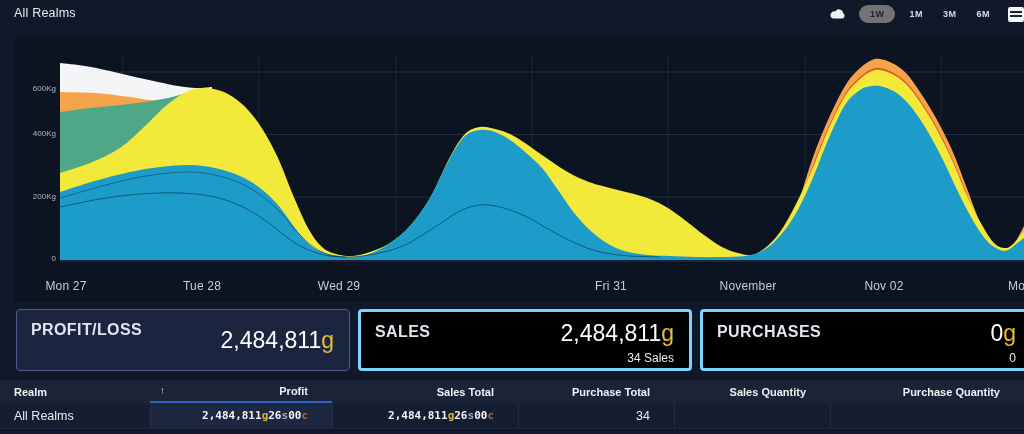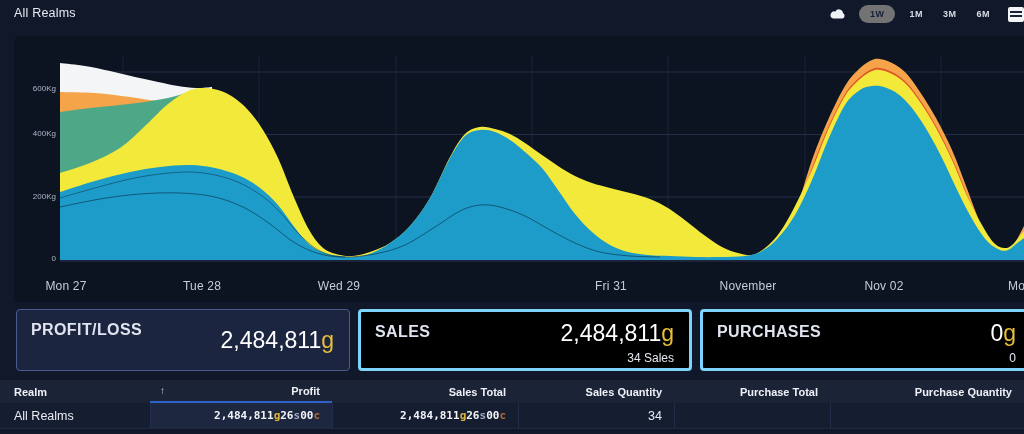--- a/index.html
+++ b/index.html
@@ -32,21 +32,21 @@
   .card.selected { background:#1b2540; border:1px solid #4a5b8d; }
   .card-label { position:absolute; left:14px; top:11px; font-size:16px; font-weight:600; letter-spacing:.4px; color:#dfe4ee; }
   .card-value { position:absolute; right:15px; top:8px; font-size:23px; font-weight:400; color:#ffffff; white-space:nowrap; }
   .card.selected .card-value { top:17px; }
   .card-value .gold-suffix { color:#e7bd3a; }
   .card-sub { position:absolute; right:15px; top:39px; font-size:12px; color:#e6eaf2; }
   
   .table { position:absolute; left:0; top:380px; width:1024px; }
   .thead { display:flex; height:23px; background:#1b2337; font-size:11px; font-weight:bold; color:#eef1f6; align-items:center; }
   .trow  { display:flex; height:26px; background:#151d31; font-size:12.5px; color:#e8ecf2; align-items:center; border-bottom:1px solid #1f2840; }
-  .cell { height:100%; display:flex; align-items:center; justify-content:flex-end; padding:0 12px; flex:none; }
+  .cell { height:100%; display:flex; align-items:center; justify-content:flex-end; padding:0 24px; flex:none; }
   .cell.left { justify-content:flex-start; padding-left:14px; }
   .c-realm { width:150px; } .c-profit { width:182px; } .c-stotal { width:186px; }
   .c-sqty { width:156px; } .c-ptotal { width:156px; } .c-pqty { width:194px; }
   .thead .c-profit { border-bottom:2px solid #2f62c9; position:relative; }
   .thead .sort-arrow { position:absolute; left:10px; font-size:10px; color:#cdd5e4; }
   .trow .cell { border-left:1px solid #232c49; }
   .trow .cell.left { border-left:none; }
   .trow .c-profit { background:#1d2740; }
   .money { font-family:"DejaVu Sans Mono", monospace; font-size:11px; font-weight:bold; white-space:nowrap;text-align:center; }
   .money .seg-num { color:#f2f4f8; }
@@ -131,22 +131,22 @@
 </div>
 
 <div class="table">
   <div class="thead">
     <div class="cell left c-realm">Realm</div>
     <div class="cell c-profit">
       <span class="sort-arrow">↑</span>
       <span>Profit</span>
     </div>
     <div class="cell c-stotal">Sales Total</div>
+    <div class="cell c-ptotal">Purchase Total</div>
     <div class="cell c-sqty">Sales Quantity</div>
-    <div class="cell c-ptotal">Purchase Total</div>
     <div class="cell c-pqty">Purchase Quantity</div>
   </div>
   <div class="trow">
     <div class="cell left c-realm">All Realms</div>
     <div class="cell c-profit">
         <span class="money"><span class="seg-num">2,484,811</span><span class="seg-g">g</span><span class="seg-num">26</span><span class="seg-s">s</span><span class="seg-num">00</span><span class="seg-c">c</span></span>
       </div>
     <div class="cell c-stotal">
         <span class="money"><span class="seg-num">2,484,811</span><span class="seg-g">g</span><span class="seg-num">26</span><span class="seg-s">s</span><span class="seg-num">00</span><span class="seg-c">c</span></span>
       </div>

